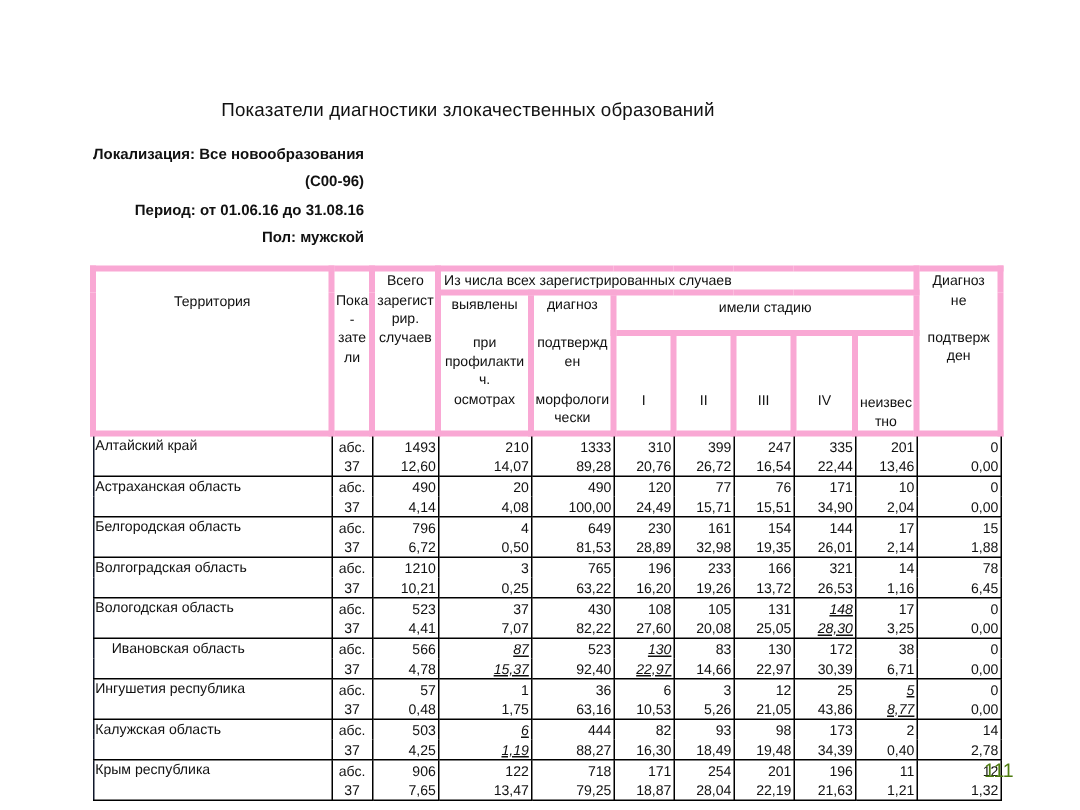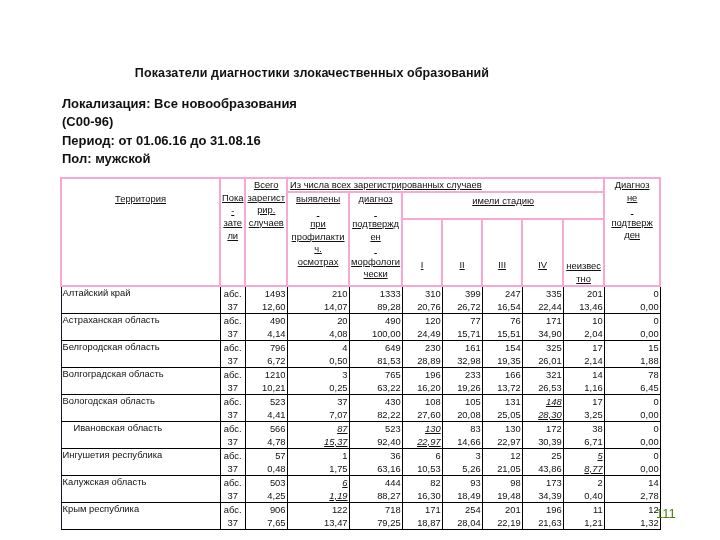--- a/index.html
+++ b/index.html
@@ -2,35 +2,35 @@
 <html><head>
 <meta charset="utf-8">
 <style>
   html, body { margin: 0; padding: 0; }
   body {
     width: 720px; height: 540px; background: #ffffff; position: relative; overflow: hidden;
     font-family: "Liberation Sans", "DejaVu Sans", sans-serif; color: #111;
   }
   .title {
     position: absolute; left: 0; top: 66px; width: 624px; text-align: center;
-    font-size: 12.5px; font-weight: bold; letter-spacing: 0.1px;
+    font-size: 12.5px; font-weight: normal; letter-spacing: 0.1px;
   }
   .meta {
-    position: absolute; left: 62px; top: 95px; font-size: 13px; font-weight: bold; line-height: 18.3px;
+    position: absolute; left: 62px; top: 95px; font-size: 10px; font-weight: bold; line-height: 18.3px; text-align: right;
   }
   .meta div { white-space: nowrap; }
   table.report {
     position: absolute; left: 60px; top: 177px; border-collapse: collapse; table-layout: fixed;
     font-size: 9.4px; line-height: 12px;
   }
   table.report td, table.report th {
     padding: 0 1px; overflow: hidden; white-space: nowrap;
   }
   th { font-weight: normal; vertical-align: top; text-align: center; }
-  .b { border: 2px solid #f9a8d4; text-decoration: underline; }
+  .b { border: 4px solid #f9a8d4; }
   .bl { border-left: 1px solid #0f172a; }
   .br { border-right: 1px solid #000; }
   .bt { border-top: 1px solid #000; }
   .bb { border-bottom: 1px solid #000; }
   td.num { text-align: right; }
   td.terr { text-align: left; padding-left: 2px; }
   td.ind { text-align: center; }
   tr.r1 td { height: 13px; }
   tr.r2 td { height: 13px; }
   .page-num {
@@ -178,21 +178,21 @@
       </tr>
       <tr class="r1">
         <td rowspan="2" class="terr bl br bt bb" style="vertical-align: top;">Белгородская область</td>
         <td class="ind br bt">абс.</td>
         <td class="num br bt">796</td>
         <td class="num br bt">4</td>
         <td class="num br bt">649</td>
         <td class="num br bt">230</td>
         <td class="num br bt">161</td>
         <td class="num br bt">154</td>
-        <td class="num br bt">325</td>
+        <td class="num br bt">144</td>
         <td class="num br bt">17</td>
         <td class="num br bt">15</td>
       </tr>
       <tr class="r2">
         <td class="ind br bb">37</td>
         <td class="num br bb">6,72</td>
         <td class="num br bb">0,50</td>
         <td class="num br bb">81,53</td>
         <td class="num br bb">28,89</td>
         <td class="num br bb">32,98</td>

